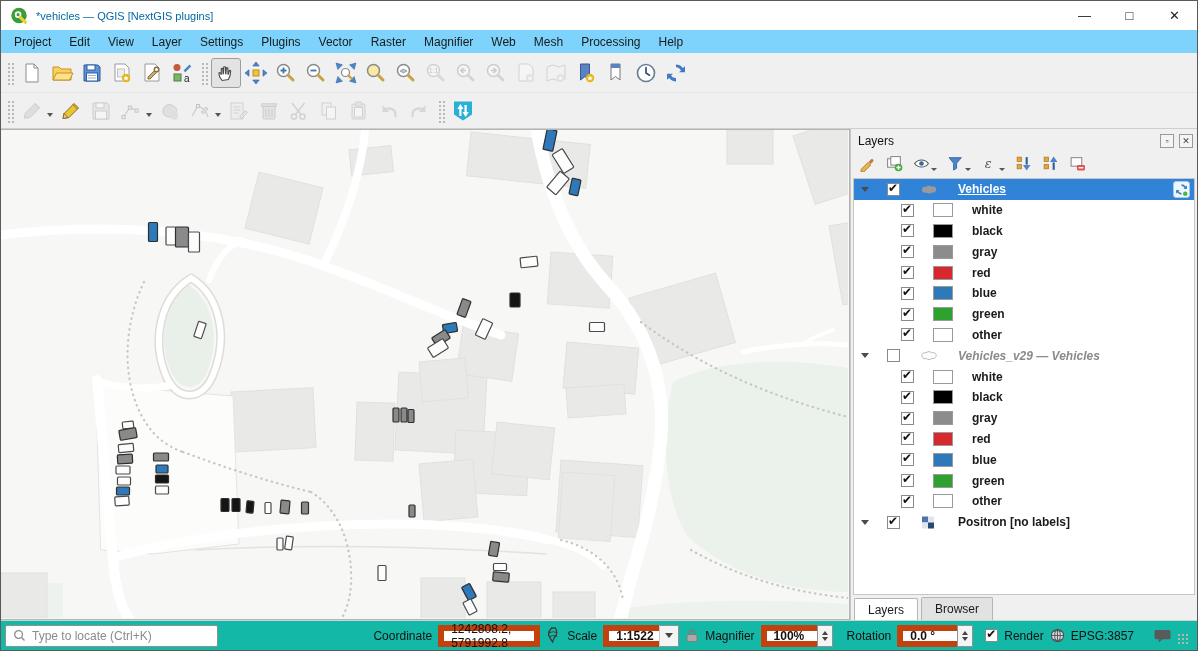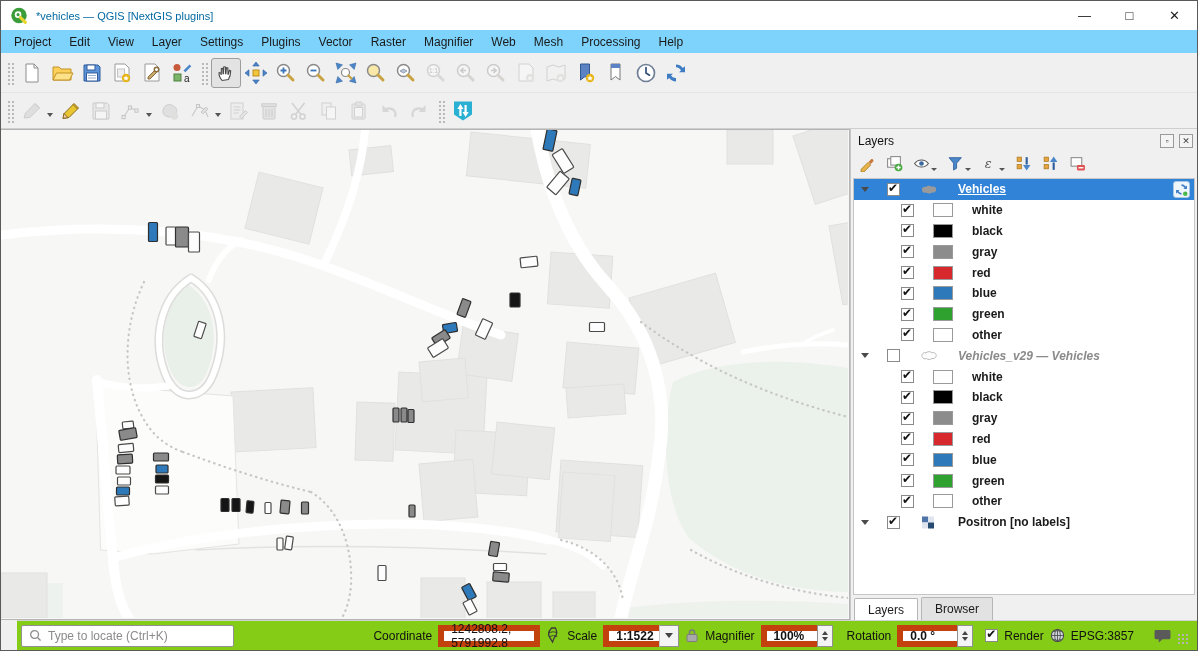--- a/index.html
+++ b/index.html
@@ -53,21 +53,21 @@
   .tlabel.bold{font-weight:bold;}
   .tlabel.italic{font-style:italic;}
   .tlabel.muted{color:#8a8a8a;}
   .tlabel.underline{text-decoration:underline;}
   .sync-badge{position:absolute;right:4px;top:2px;width:17px;height:17px;background:#eef5fb;border:1px solid #a8c6e0;border-radius:3px;}
   .sync-badge svg{width:15px;height:15px;}
   .tabs{height:25px;display:flex;align-items:flex-end;padding-left:3px;flex:0 0 auto;background:#f0f0f0;}
   .tab{padding:4px 13px 4px 13px;border:1px solid #b5b5b5;border-bottom:none;background:#e2e2e2;margin-right:3px;border-radius:2px 2px 0 0;font-size:12px;}
   .tab.active{background:#fff;height:22px;}
   
-  .statusbar{height:30px;background:#84cc16;border-top:1px solid #d2d2d2;display:flex;align-items:center;padding:0 8px 0 4px;gap:12px;flex:0 0 auto;margin-left:16px;}
+  .statusbar{height:30px;background:#14b8a6;border-top:1px solid #d2d2d2;display:flex;align-items:center;padding:0 8px 0 4px;gap:12px;flex:0 0 auto;}
   .locator{width:213px;height:22px;background:#fff;border:1px solid #919191;border-radius:2px;display:flex;align-items:center;gap:6px;padding:0 7px;color:#8b8b8b;flex:0 0 auto;}
   .sb-label{color:#111;}
   .field{height:22px;background:#fff;border:6px solid #c2410c;display:flex;align-items:center;padding:0 7px;color:#111;}
   .spin{display:flex;height:22px;flex:0 0 auto;font-weight:bold;}
   .spin .val{border-right:none;}
   .spin-btns{width:16px;height:22px;border:1px solid #919191;background:#f4f4f4;display:flex;flex-direction:column;align-items:center;justify-content:center;gap:2px;}
   .spin-btns i{width:0;height:0;border-left:3.5px solid transparent;border-right:3.5px solid transparent;}
   .spin-btns .up{border-bottom:4px solid #444;}
   .spin-btns .dn{border-top:4px solid #444;}
   .combo-btn{width:20px;height:22px;border:1px solid #919191;border-left:1px solid #c9c9c9;background:#f4f4f4;display:flex;align-items:center;justify-content:center;}

